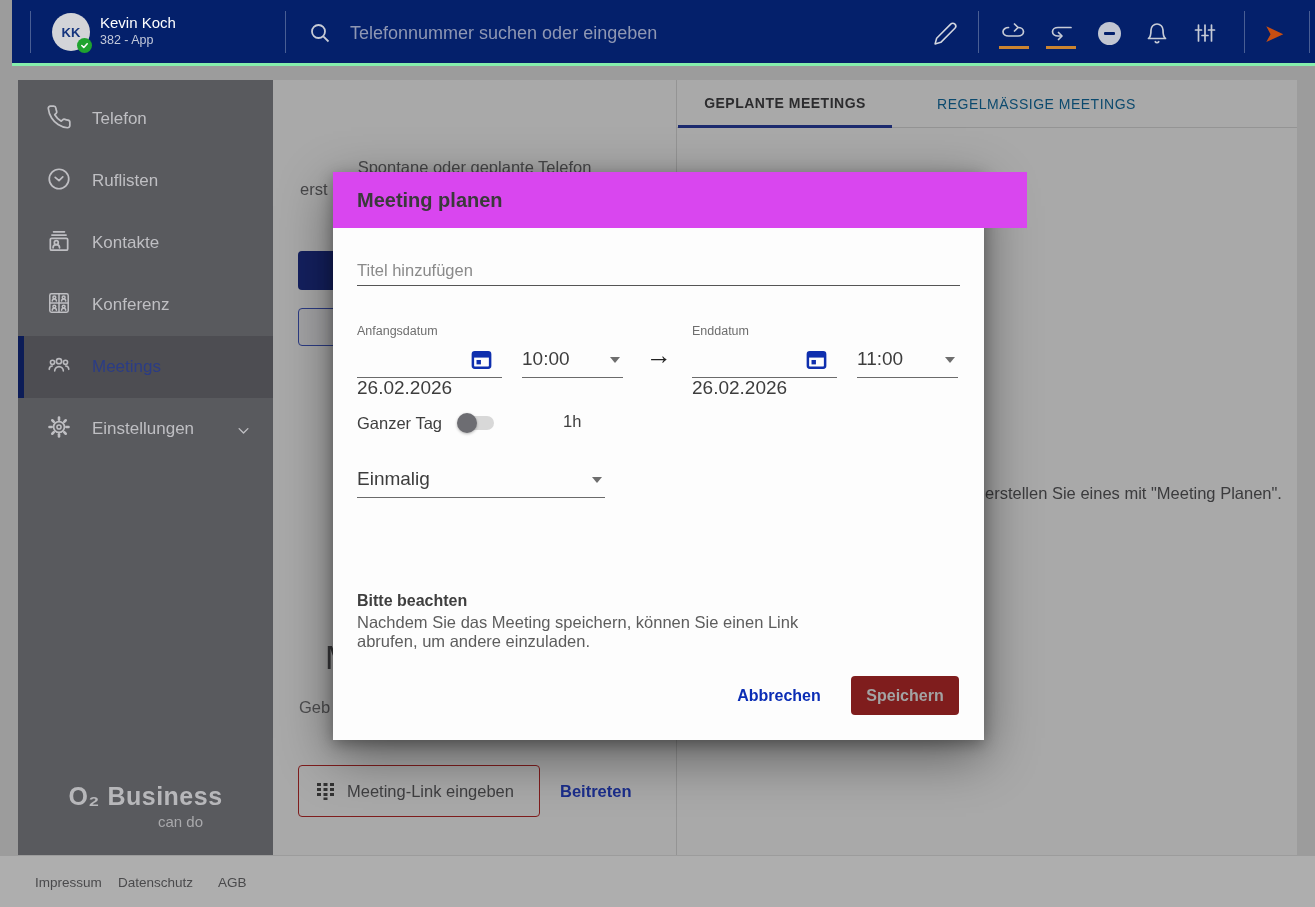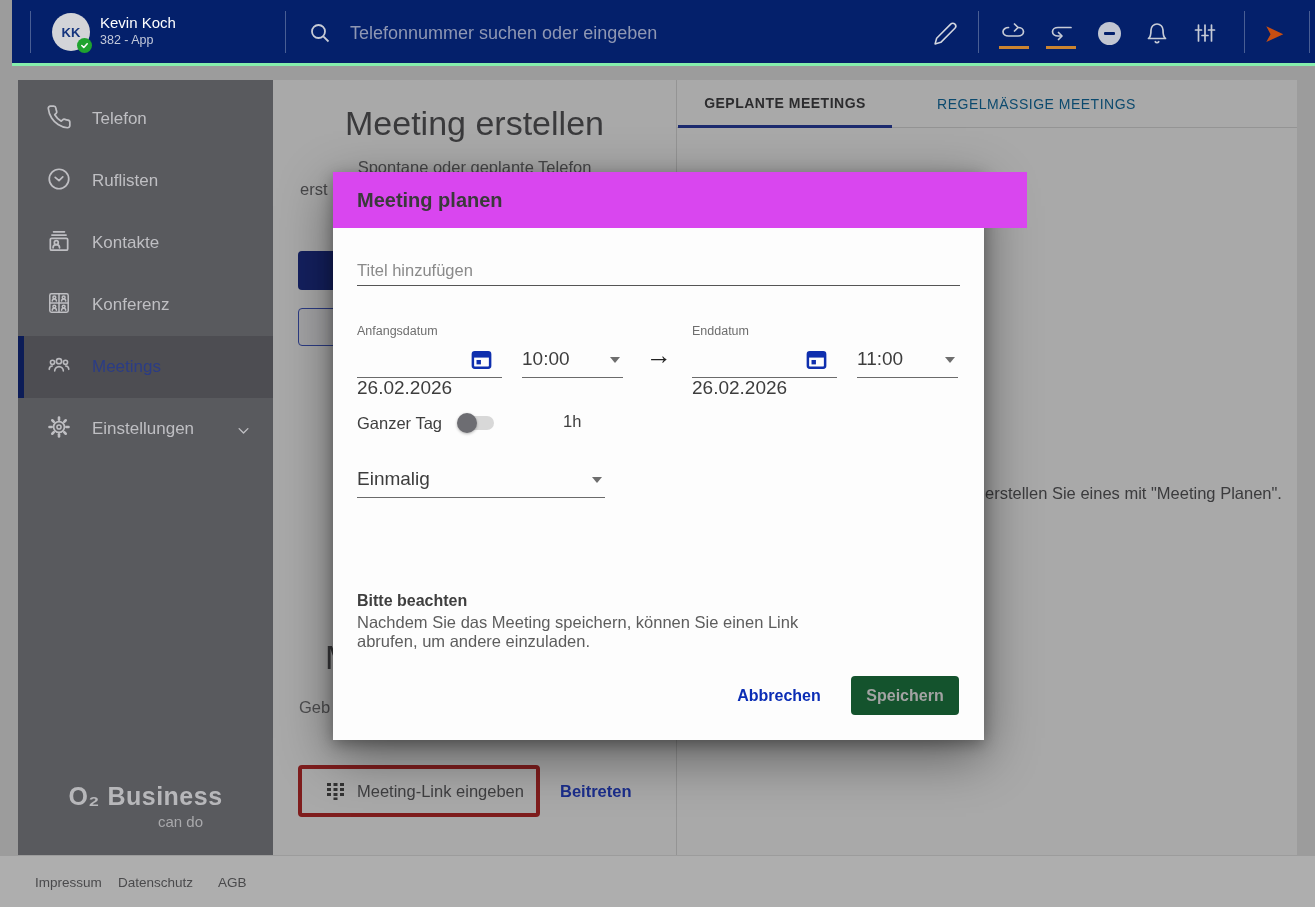--- a/index.html
+++ b/index.html
@@ -43,22 +43,22 @@
   #main { position:absolute; left:273px; top:14px; width:1024px; height:775px; background:#a9a9a9; }
   #col-divider { position:absolute; left:403px; top:0; width:1px; height:775px; background:#949494; }
 
   #left-title { position:absolute; left:0; top:24px; width:403px; text-align:center; font-size:34px; color:#3a3a3c; }
   #left-sub1  { position:absolute; left:0; top:78px; width:403px; text-align:center; font-size:16.5px; color:#474749; }
   #left-sub2  { position:absolute; left:27px; top:100px; font-size:16.5px; color:#474749; }
   #frag-btn-primary  { position:absolute; left:25px; top:171px; width:170px; height:39px; background:#14205f; border-radius:4px; }
   #frag-btn-outline  { position:absolute; left:25px; top:228px; width:170px; height:38px; border:1.5px solid #2c3c84; border-radius:4px; background:#a4a4a6; }
   #frag-join-heading { position:absolute; left:52px; top:558px; font-size:34px; color:#3a3a3c; }
   #frag-join-text    { position:absolute; left:26px; top:618px; font-size:16.5px; color:#4e4e50; }
-  #link-button { position:absolute; left:25px; top:685px; width:242px; height:52px; border:4px solid #7f1d1d; border-radius:4px;
-                 display:flex; align-items:center; padding-left:24px; color:#3f3f41; font-size:16.5px; cursor:pointer; }
+  #link-button { position:absolute; left:25px; top:685px; width:242px; height:52px; border:1px solid #7f1d1d; border-radius:4px;
+                 display:flex; align-items:center; padding-left:17px; color:#3f3f41; font-size:16.5px; cursor:pointer; }
   #link-button .kp { margin-right:12px; display:flex; }
   #join-link { position:absolute; left:287px; top:702px; font-size:16.5px; font-weight:bold; color:#1b2e8c; cursor:pointer; }
 
   #tabbar { position:absolute; left:404px; top:0; width:620px; height:48px; border-bottom:1px solid #949494; }
   .tab { position:absolute; top:0; height:48px; display:flex; align-items:center; justify-content:center;
          font-size:14px; letter-spacing:.5px; cursor:pointer; }
   #tab-active { left:1px; width:214px; color:#2c2c2e; font-weight:bold; border-bottom:3px solid #1c2a6e; }
   #tab-inactive { left:232px; width:255px; color:#0c4a6e; }
   #right-empty-text { position:absolute; left:712px; top:404px; font-size:16.5px; color:#3b3b3d; white-space:nowrap; }
 
@@ -87,21 +87,21 @@
   #allday-label { font-size:16.5px; color:#3f3f3f; }
   #toggle { position:relative; width:34px; height:14px; background:#d8d8d8; border-radius:7px; margin-left:18px; cursor:pointer; }
   #toggle .knob { position:absolute; left:-3px; top:-3px; width:20px; height:20px; border-radius:50%; background:#6d6d72; box-shadow:0 1px 3px rgba(0,0,0,.3); }
   #duration { position:absolute; left:230px; top:240px; font-size:16.5px; color:#3f3f3f; }
   #recur-fld { position:absolute; left:24px; top:292px; width:248px; height:34px; border-bottom:1px solid #6b6b6b; cursor:pointer; }
   #recur-fld .val { font-size:19px; color:#3d3d3d; line-height:30px; }
   #note-title { position:absolute; left:24px; top:420px; font-size:16px; font-weight:bold; color:#3f3f3f;text-align:center; }
   #note-body { position:absolute; left:24px; top:441px; width:455px; font-size:16.5px; line-height:19px; color:#5d5d5d; }
   #btn-cancel { position:absolute; left:386px; top:504px; width:120px; height:39px; background:transparent; border:none;
                 font-size:16px; font-weight:bold; color:#0b2db5; cursor:pointer; font-family:"Liberation Sans",sans-serif; }
-  #btn-save { position:absolute; left:518px; top:504px; width:108px; height:39px; background:#14532d; border:none; border-radius:4px;
+  #btn-save { position:absolute; left:518px; top:504px; width:108px; height:39px; background:#7f1d1d; border:none; border-radius:4px;
               font-size:16px; font-weight:bold; color:#a3a3a3; font-family:"Liberation Sans",sans-serif; }
 </style>
 </head>
 <body>
 
 <div id="topbar">
   <div class="tb-divider" style="left:18px"></div>
   <div id="avatar">
     <span>KK</span>
     <span id="avatar-badge">
@@ -259,21 +259,20 @@
     </div>
     <div id="side-logo">
       <div id="logo-brand">O₂ Business</div>
       <div id="logo-tagline">can do</div>
     </div>
   </nav>
 
   <div id="main">
     <div id="col-divider"></div>
 
-    <div id="left-title">Meeting erstellen</div>
     <div id="left-sub1">Spontane oder geplante Telefon</div>
     <div id="left-sub2">erst</div>
     <div id="frag-btn-primary"></div>
     <div id="frag-btn-outline"></div>
 
     <div id="frag-join-heading">M</div>
     <div id="frag-join-text">Geb</div>
 
     <div id="link-button">
       <span class="kp">

